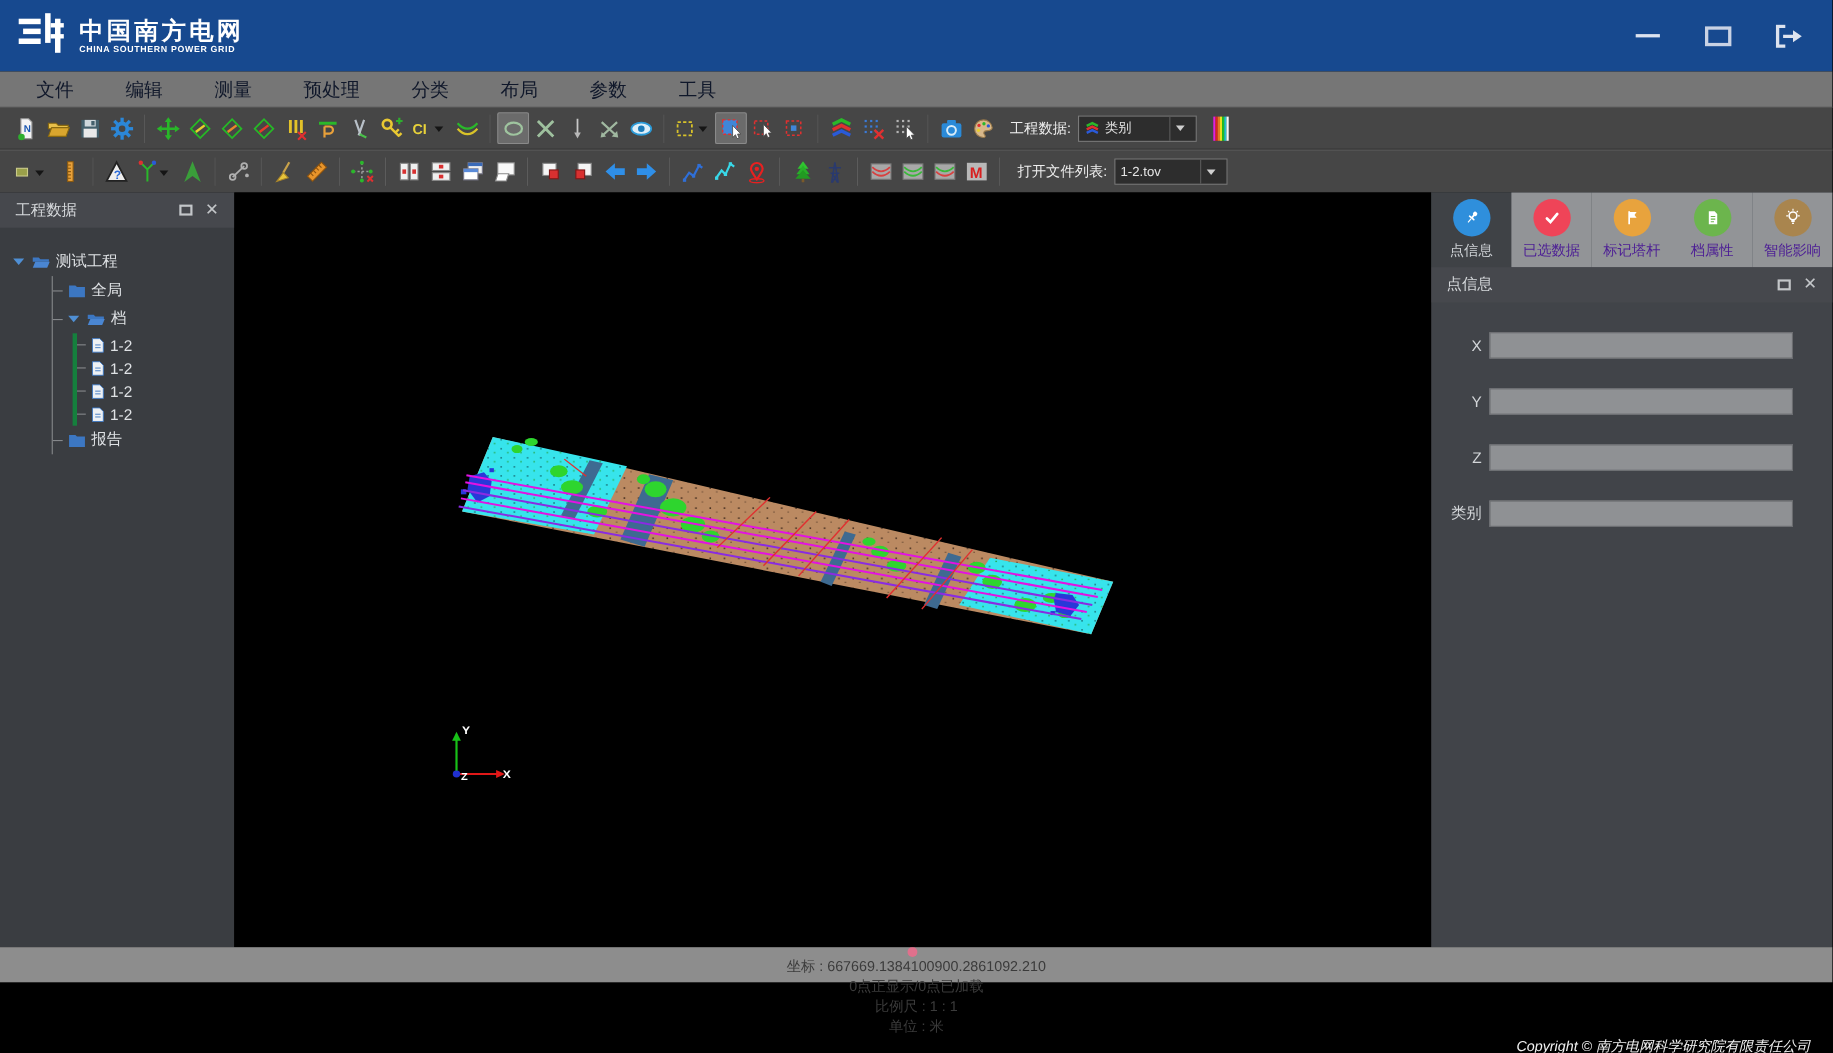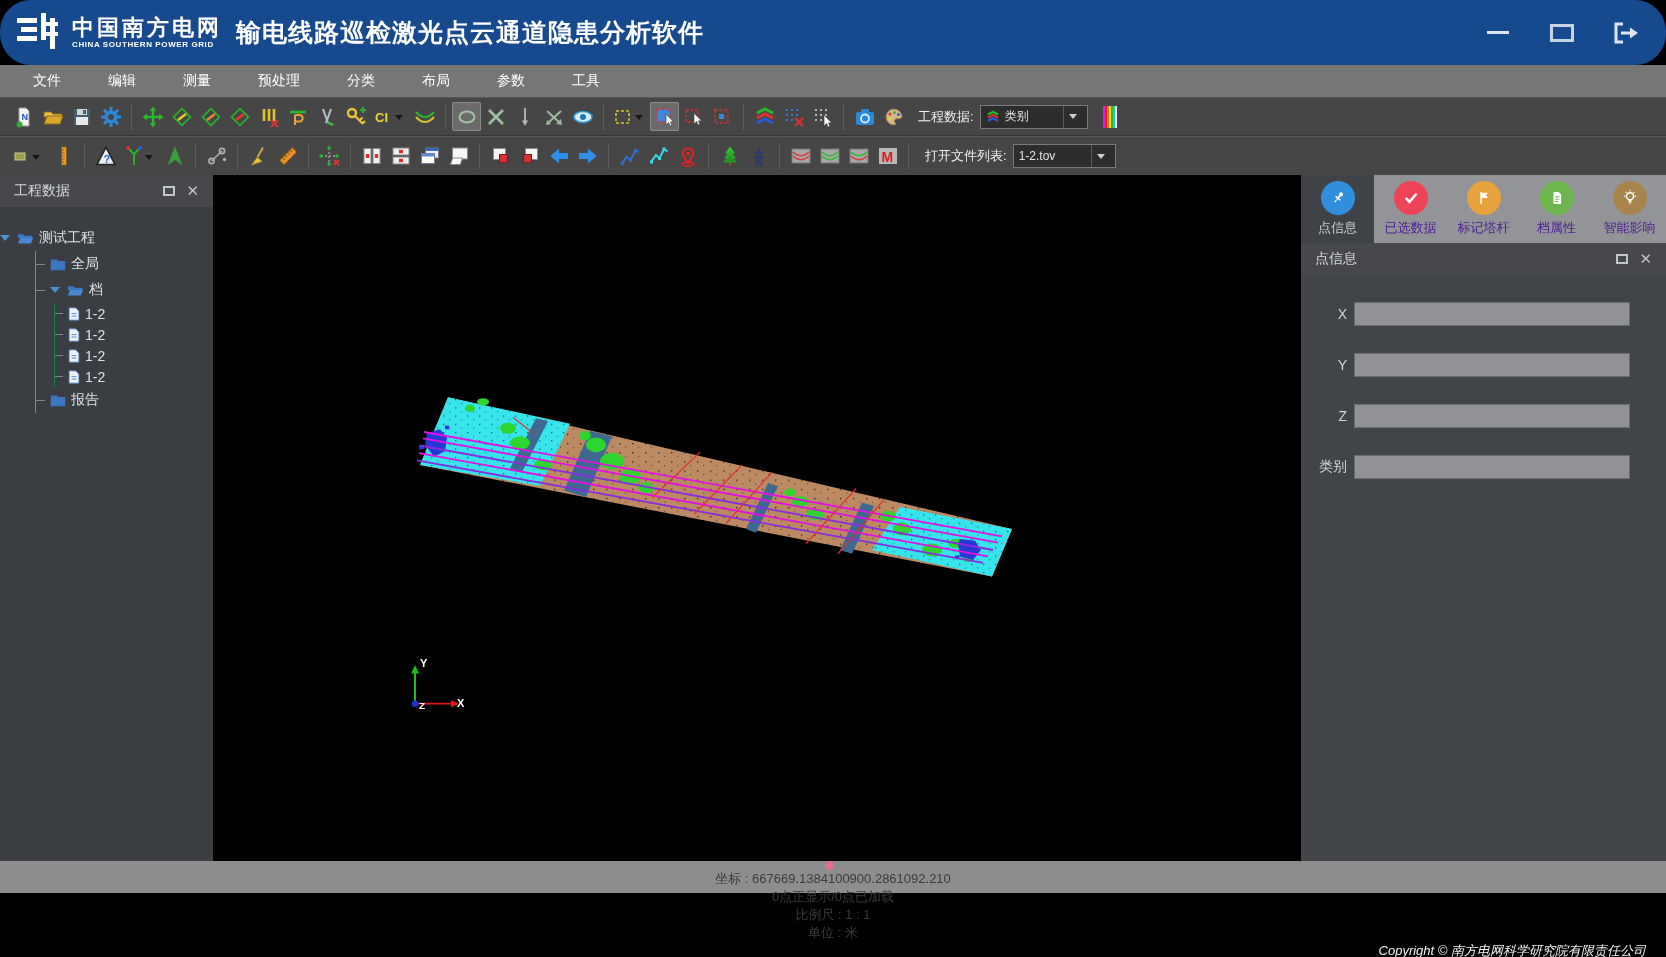--- a/index.html
+++ b/index.html
@@ -1,32 +1,32 @@
 <!DOCTYPE html>
 <html><head>
 <meta charset="utf-8">
 <style>
   * { box-sizing: border-box; margin:0; padding:0; }
   html,body { width:1666px; height:957px; overflow:hidden; }
   body { font-family:"Liberation Sans","DejaVu Sans",sans-serif; background:#000; position:relative; }
 
   
-  .titlebar { height:65px; background:#17498f; display:flex; align-items:center; padding:0 16px; color:#fff;border-radius:31px; }
+  .titlebar { height:65px; background:#17498f; display:flex; align-items:center; padding:0 16px; color:#fff; }
   .brand { margin-left:10px; display:flex; flex-direction:column; justify-content:center; }
   .brand-cn { font-size:22px; font-weight:bold; letter-spacing:3px; line-height:1.1; }
   .brand-en { font-size:8px; letter-spacing:0.6px; font-weight:bold; }
   .app-title { font-size:25px; font-weight:bold; margin-left:14px; letter-spacing:1px; }
   .win-controls { margin-left:auto; display:flex; align-items:center; gap:36px; margin-right:10px; }
   .win-btn { width:28px; height:24px; display:flex; align-items:center; justify-content:center; cursor:default; }
   .wb-min { width:22px; height:3px; background:#dde3ef; }
   .wb-max { width:24px; height:18px; border:3px solid #c9d2e4; }
 
   
   .menubar { height:33px; background:#767676; border-bottom:1px solid #565656; display:flex; align-items:center; padding-left:33px; gap:47px; }
-  .menu-item { color:#ffffff; font-size:14px; }
+  .menu-item { color:#0f172a; font-size:17px; }
 
   
   .toolbar { background:#464646; display:flex; align-items:center; padding:0 9px; }
   .toolbar.row1 { height:38px; border-bottom:1px solid #363636; }
   .toolbar.row2 { height:39px; border-top:1px solid #585858; }
   .tb { width:29px; height:29px; display:flex; align-items:center; justify-content:center; border-radius:2px; flex:none; }
   .tb.active { background:#6b6b6b; box-shadow:inset 0 0 0 1px #8a8a8a; }
   .tsep { width:1px; height:26px; background:#333; border-right:1px solid #5c5c5c; margin:0 6px; flex:none; }
   .tlabel { color:#eee; font-size:13px; margin:0 6px 0 10px; white-space:nowrap; }
   .dd { background:#2d2d2d; border:1px solid #7a7a7a; color:#e4e4e4; height:24px; display:flex; align-items:center; padding:0 5px; font-size:12px; gap:5px; }
@@ -35,27 +35,27 @@
   .dd.coloring { width:108px; } .dd.filelist { width:103px; }
 
   
   .main { display:flex; height:686px; }
 
   .left-panel { width:213px; background:#3a3d41; display:flex; flex-direction:column; flex:none; }
   .panel-header { height:32px; background:#46484d; display:flex; align-items:center; padding:0 14px; color:#d6d9dc; font-size:14px; flex:none; }
   .ph-icons { margin-left:auto; display:flex; gap:11px; align-items:center; }
   .wicon-max { width:12px; height:10px; border:2px solid #c3c6c9; }
   .wicon-close { color:#c3c6c9; font-size:15px; line-height:10px; }
-  .tree { padding:18px 0 0 0; color:#dfe2e5; font-size:14px; }
+  .tree { padding:18px 0 0 12px; color:#dfe2e5; font-size:14px; }
   .trow { display:flex; align-items:center; height:26px; gap:5px; white-space:nowrap; }
   .trow.file { height:21px; }
   .expander { width:0; height:0; border-left:5px solid transparent; border-right:5px solid transparent; border-top:6px solid #4f8fd4; margin-right:2px; }
   .kids { margin-left:35px; border-left:1px solid #85888b; }
   .kids > .trow::before, .kids > .wrap > .trow::before { content:""; width:9px; height:1px; background:#85888b; flex:none; }
-  .kids2 { margin-left:18px; border-left:1px solid #15803d; }
+  .kids2 { margin-left:18px; border-left:4px solid #15803d; }
   .kids2 > .trow::before { content:""; width:8px; height:1px; background:#85888b; flex:none; }
 
   .viewport { flex:1; background:#000; position:relative; }
   .viewport svg.cloud { position:absolute; inset:0; width:100%; height:100%; }
 
   .right-panel { width:365px; background:#414449; display:flex; flex-direction:column; flex:none; }
   .rp-buttons { height:68px; display:flex; flex:none; }
   .rp-btn { width:73px; display:flex; flex-direction:column; align-items:center; justify-content:center; gap:4px; background:#929497; color:#4c1d95; font-size:13px; }
   .rp-btn.active { background:#3f4246; color:#cdd1d5; }
   .rp-circle { width:34px; height:34px; border-radius:50%; display:flex; align-items:center; justify-content:center; }
@@ -84,21 +84,20 @@
         <rect x="34" y="9" width="5" height="31"></rect>
         <rect x="30" y="13" width="12" height="4"></rect>
         <rect x="30" y="23" width="12" height="4"></rect>
       </g>
     </svg>
   </span>
   <div class="brand">
     <div class="brand-cn">中国南方电网</div>
     <div class="brand-en">CHINA SOUTHERN POWER GRID</div>
   </div>
-  <div class="app-title">输电线路巡检激光点云通道隐患分析软件</div>
   <div class="win-controls">
     <span class="win-btn">
         <span class="wb-min"></span>
       </span>
     <span class="win-btn">
         <span class="wb-max"></span>
       </span>
     <span class="win-btn">
       <svg width="26" height="22" viewBox="0 0 26 22">
         <path d="M10 2H3v18h7" fill="none" stroke="#dde3ef" stroke-width="3"></path>

